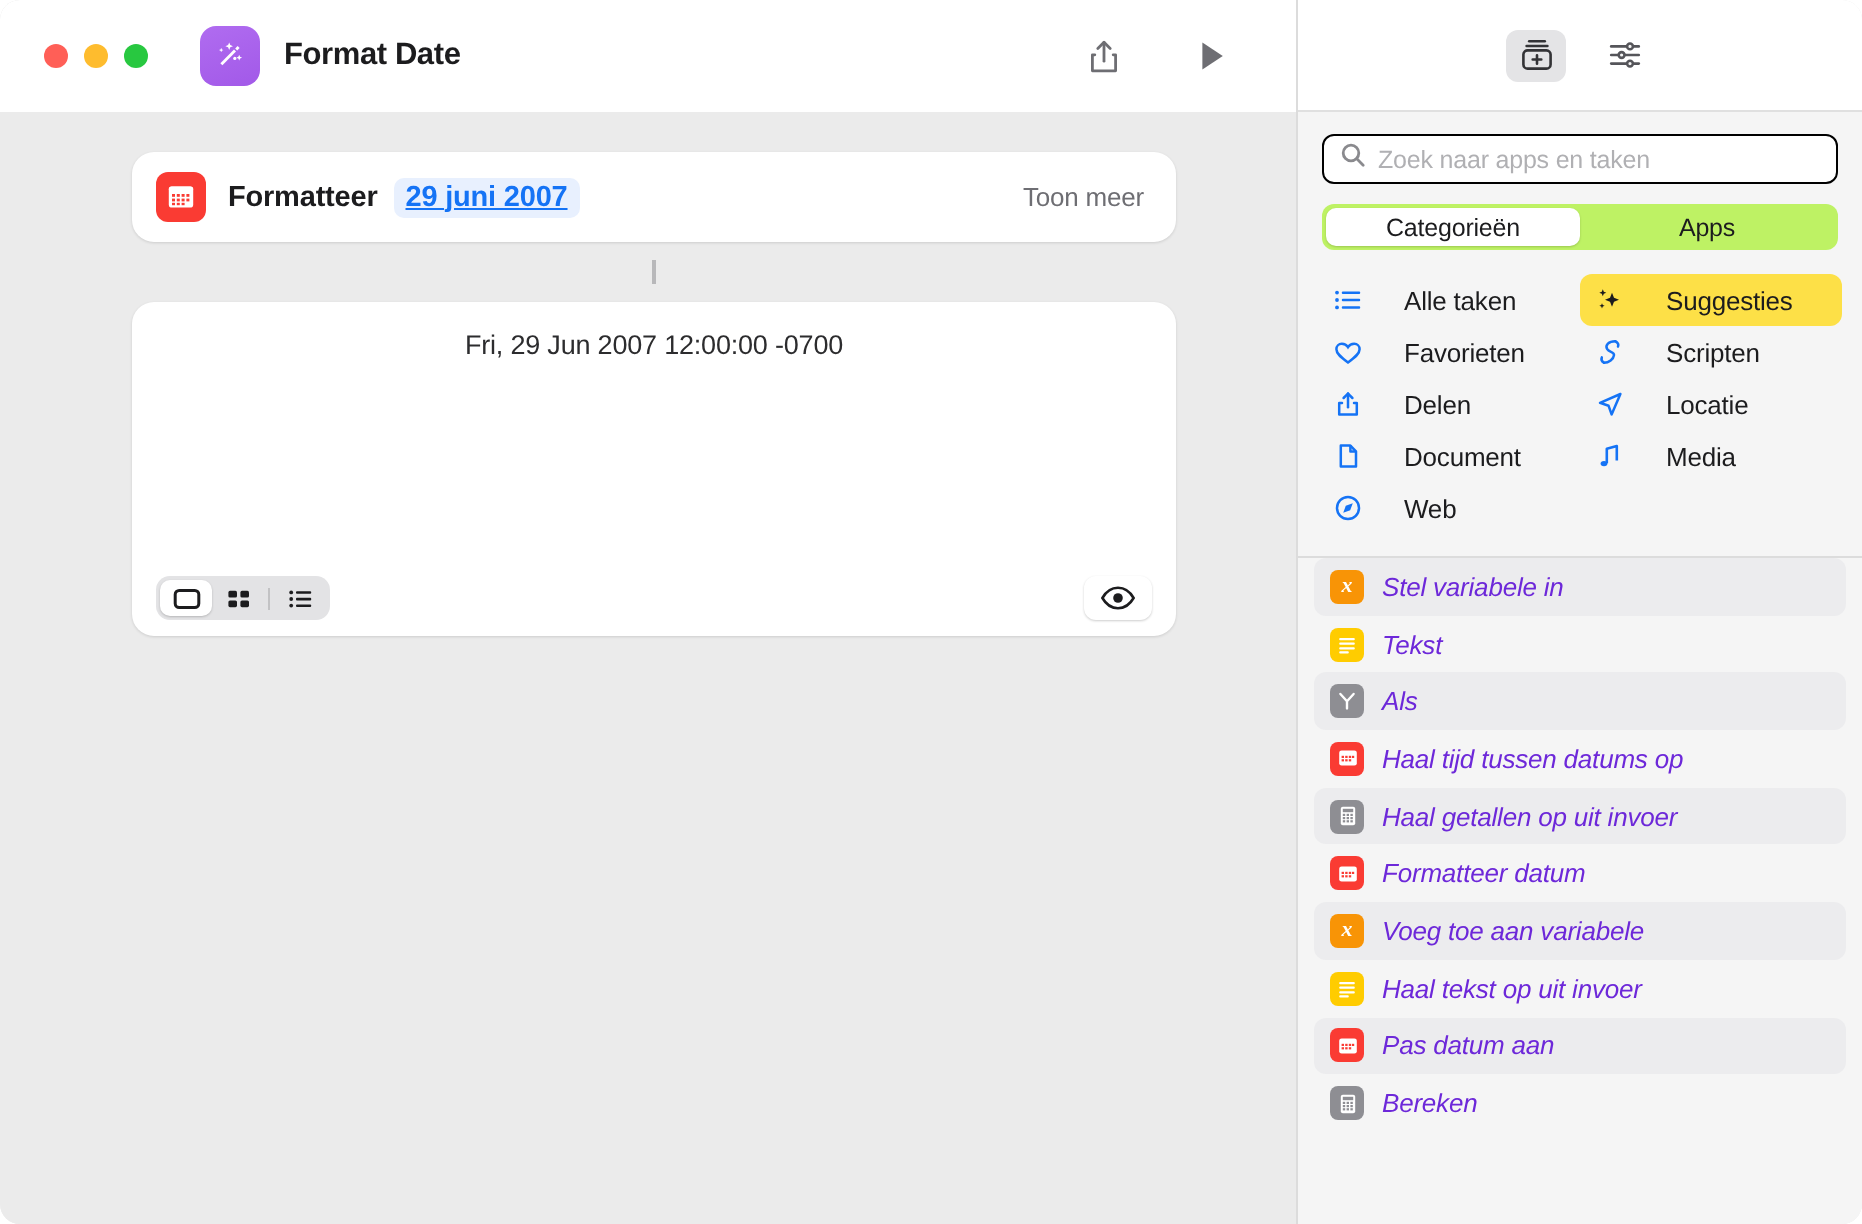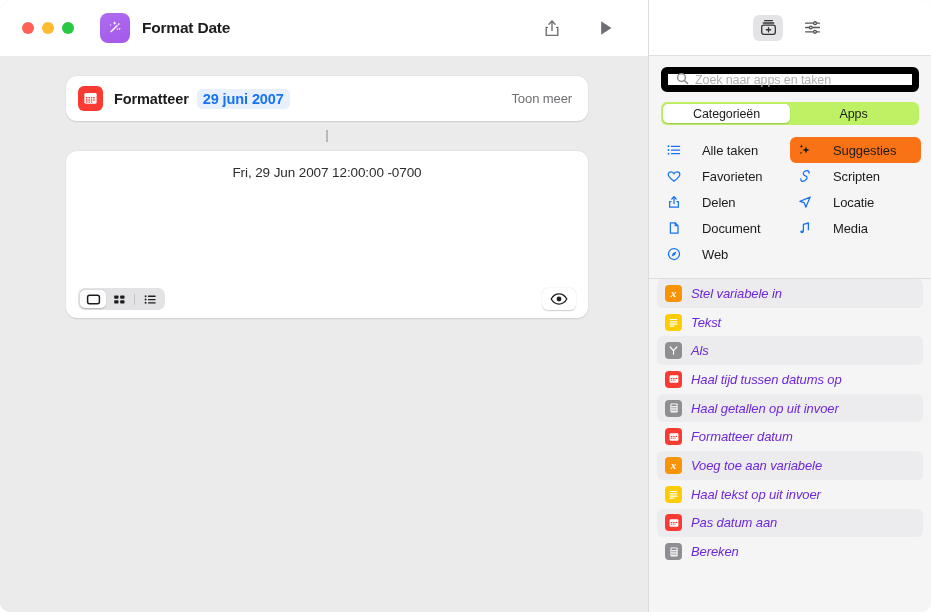--- a/index.html
+++ b/index.html
@@ -89,20 +89,21 @@
     letter-spacing: -0.1px;
   }
   .date-token {
     margin-left: 8px;
     background: #e8f0fe;
     color: #1573f5;
     font-size: 14.5px; font-weight: bold;
     border-radius: 5px;
     padding: 2px 6px;
     letter-spacing: -0.1px;
+    text-decoration: underline;
   }
   .show-more {
     margin-left: auto;
     font-size: 13px; color: #6e6e73;
     letter-spacing: -0.1px;
   }
 
   .connector {
     width: 2px; height: 12px;
     background: #b8b8ba;
@@ -179,21 +180,21 @@
     display: flex; align-items: center; justify-content: center;
     border-radius: 6px;
     color: #55555a;
   }
   .lib-tb-btn.selected { background: #e4e4e6; }
 
   .lib-search-wrap { padding: 11px 12px 0 12px; }
   .search-field {
     height: 25px;
     background: #ffffff;
-    border: 7px solid #000000;
+    border: 1px solid #000000;
     border-radius: 6px;
     display: flex; align-items: center;
     padding: 0 8px;
     gap: 6px;
   }
   .search-placeholder {
     font-size: 12.5px; color: #b0b0b3; letter-spacing: -0.1px;
   }
 
   .tabs {
@@ -219,21 +220,21 @@
     gap: 0px;
     border-bottom: 1px solid #dcdcdc;
   }
   .cat-item {
     display: flex; align-items: center;
     gap: 20px;
     height: 26px;
     padding: 0 7px;
     border-radius: 6px;
   }
-  .cat-item.selected { background: #f97316; text-align: right; }
+  .cat-item.selected { background: #fde047; text-align: right; }
   .cat-label { font-size: 13px; color: #1c1c1e; letter-spacing: -0.1px; }
   .cat-ico {
     width: 16px; flex: 0 0 16px;
     display: flex; align-items: center; justify-content: center;
     color: #1573f5;
   }
   .cat-item.selected .cat-ico { color: #1c1c1e; }
 
   .sugg-header {
     text-align: center;

